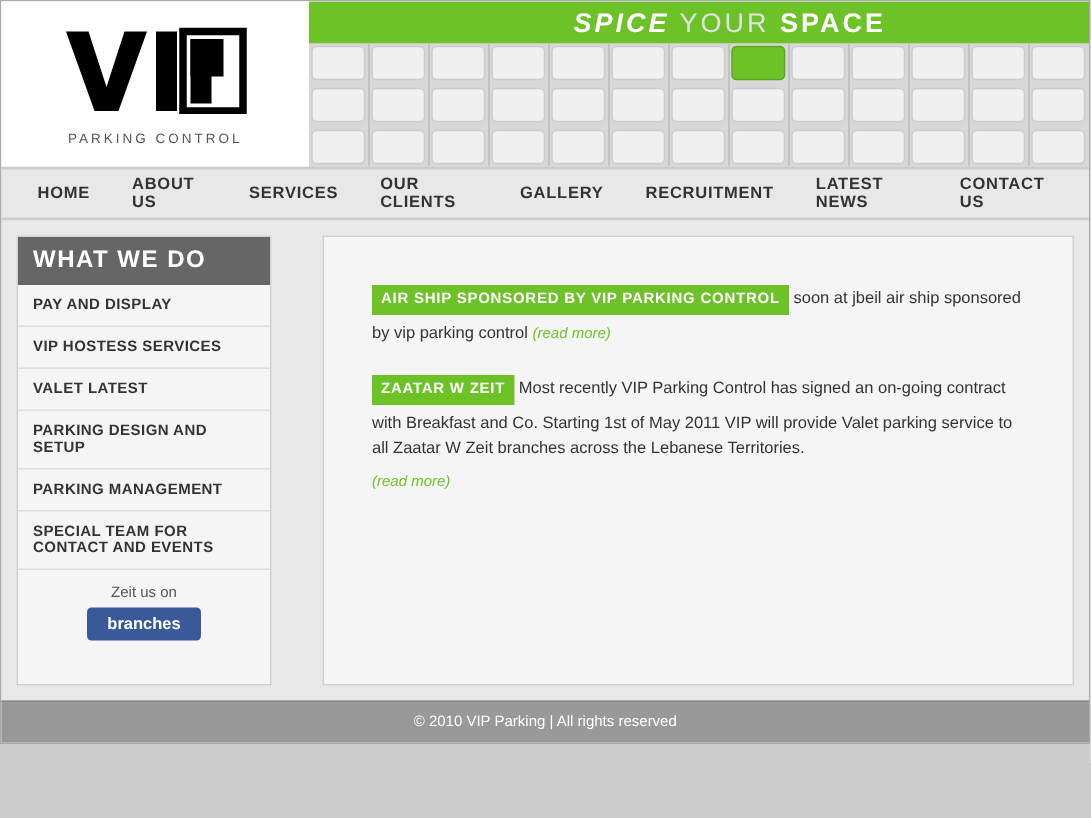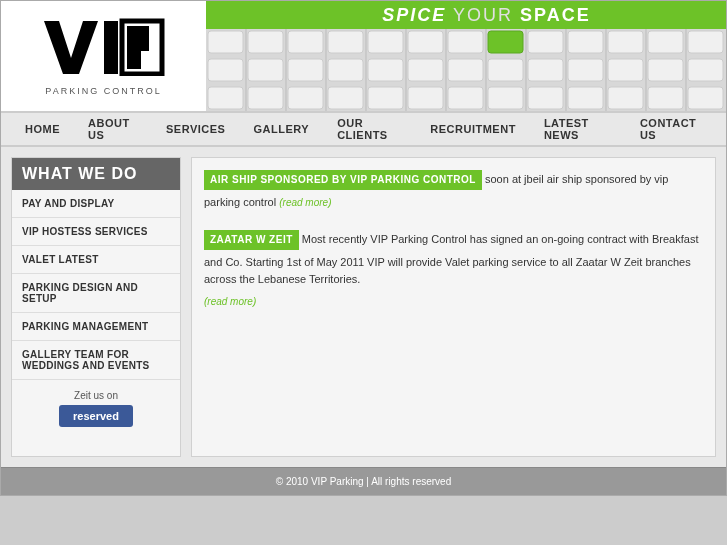--- a/index.html
+++ b/index.html
@@ -144,21 +144,22 @@
       border-radius: 3px;
       margin-top: 4px;
       cursor: pointer;
     }
 
     
     .main-content {
       flex: 1;
       background: #f5f5f5;
       border: 1px solid #d0d0d0;
-      padding: 12px;
+      padding: 32px;
+      margin-left: 24px;
     }
     .news-item {
       margin-bottom: 18px;
       font-size: 11px;
       line-height: 1.6;
       color: #333;
     }
     .news-tag {
       display: inline-block;
       background: #6dc228;
@@ -288,40 +289,40 @@
           <rect x="482" y="58" width="35" height="22" rx="3" fill="#f0f0f0" stroke="#ccc" stroke-width="1"></rect>
         </svg>
       </div>
     </div>
   </div>
 
   <div class="nav-bar">
     <div class="nav-item">HOME</div>
     <div class="nav-item">ABOUT US</div>
     <div class="nav-item">SERVICES</div>
+    <div class="nav-item">OUR CLIENTS</div>
     <div class="nav-item">GALLERY</div>
-    <div class="nav-item">OUR CLIENTS</div>
     <div class="nav-item">RECRUITMENT</div>
     <div class="nav-item">LATEST NEWS</div>
     <div class="nav-item">CONTACT US</div>
   </div>
 
   <div class="content-area">
 
     <div class="sidebar">
       <div class="sidebar-header">WHAT WE DO</div>
       <div class="sidebar-menu-item">PAY AND DISPLAY</div>
       <div class="sidebar-menu-item">VIP HOSTESS SERVICES</div>
       <div class="sidebar-menu-item">VALET LATEST</div>
       <div class="sidebar-menu-item">PARKING DESIGN AND SETUP</div>
       <div class="sidebar-menu-item">PARKING MANAGEMENT</div>
-      <div class="sidebar-menu-item">GALLERY TEAM FOR WEDDINGS AND EVENTS</div>
+      <div class="sidebar-menu-item">SPECIAL TEAM FOR CONTACT AND EVENTS</div>
       <div class="sidebar-social">
         <div>Zeit us on</div>
-        <div class="facebook-btn">reserved</div>
+        <div class="facebook-btn">branches</div>
       </div>
     </div>
 
     <div class="main-content">
       <div class="news-item">
         <div>
           <span class="news-tag">AIR SHIP SPONSORED BY VIP PARKING CONTROL</span>
           <span class="news-text"> soon at jbeil air ship sponsored by vip parking control </span>
           <span class="read-more">(read more)</span>
         </div>

